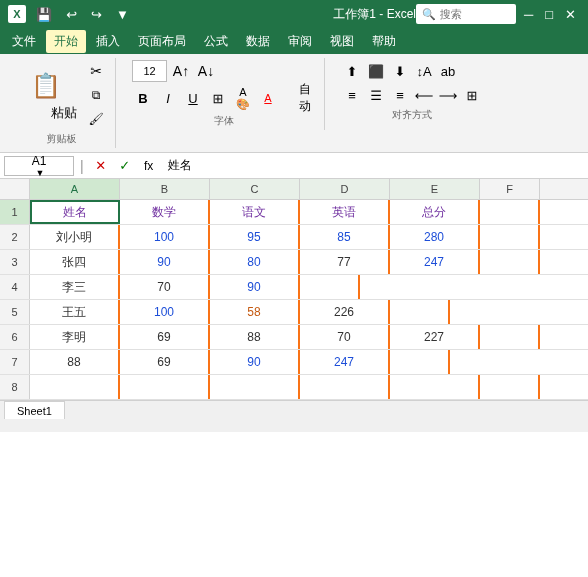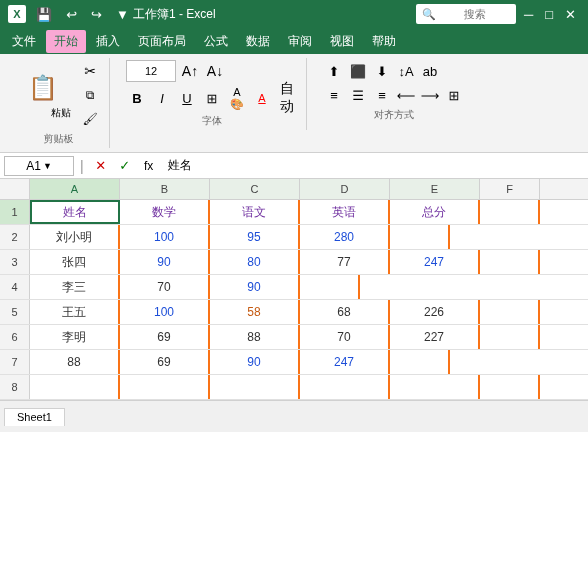--- a/index.html
+++ b/index.html
@@ -9,21 +9,21 @@
     .title-bar {
       background: #217346;
       color: white;
       height: 28px;
       display: flex;
       align-items: center;
       padding: 0 8px;
       justify-content: space-between;
     }
     .title-bar-left { display: flex; align-items: center; gap: 6px; }
-    .title-bar-center { font-size: 12px; color: white; flex: 1; text-align: left; }
+    .title-bar-center { font-size: 12px; color: white; flex: 1; text-align: right; }
     .title-bar-right { display: flex; align-items: center; gap: 4px; }
     .excel-icon { width: 18px; height: 18px; background: #fff; color: #217346; font-weight: bold; font-size: 11px; display: flex; align-items: center; justify-content: center; border-radius: 2px; }
     .tb-btn { background: none; border: none; color: white; font-size: 13px; cursor: pointer; padding: 2px 4px; }
     .search-box { background: white; border-radius: 2px; display: flex; align-items: center; padding: 2px 6px; gap: 4px; width: 100px; height: 20px; }
     .search-box input { border: none; outline: none; font-size: 11px; color: #666; width: 80px; }
 
     
     .menu-bar {
       background: #217346;
       height: 26px;
@@ -32,21 +32,21 @@
       padding: 0 4px;
       gap: 2px;
     }
     .menu-item {
       color: white;
       padding: 3px 8px;
       font-size: 12px;
       cursor: pointer;
       border-radius: 2px;
     }
-    .menu-item.active { background: #f9a8d4; color: #217346; text-align: center; }
+    .menu-item.active { background: #fef9c3; color: #217346; text-align: center; }
 
     
     .ribbon {
       background: #f3f3f3;
       border-bottom: 1px solid #d0d0d0;
       padding: 4px 8px;
       display: flex;
       align-items: flex-start;
       gap: 8px;
       min-height: 72px;
@@ -60,21 +60,21 @@
       min-width: 60px;
     }
     .ribbon-group:last-child { border-right: none; }
     .ribbon-group-content { display: flex; align-items: center; gap: 4px; flex: 1; }
     .ribbon-group-label { font-size: 10px; color: #666; margin-top: 2px; }
 
     
     .font-group { min-width: 160px; }
     .font-row { display: flex; align-items: center; gap: 3px; margin-bottom: 3px; }
     .font-select { width: 110px; height: 22px; font-size: 11px; border: 1px solid #bbb; padding: 1px 3px; }
-    .font-size-input { width: 50px; height: 22px; font-size: 11px; border: 1px solid #bbb; padding: 1px 3px; text-align: center; }
+    .font-size-input { width: 35px; height: 22px; font-size: 11px; border: 1px solid #bbb; padding: 1px 3px; text-align: center; }
     .icon-btn { width: 22px; height: 22px; border: 1px solid transparent; background: none; cursor: pointer; display: flex; align-items: center; justify-content: center; font-size: 13px; }
     .bold { font-weight: bold; }
     .italic { font-style: italic; }
 
     
     .formula-bar {
       display: flex;
       align-items: center;
       border-bottom: 1px solid #d0d0d0;
       background: white;
@@ -85,20 +85,21 @@
     .cell-ref-box {
       width: 70px;
       height: 20px;
       border: 1px solid #bbb;
       font-size: 12px;
       text-align: center;
       display: flex;
       align-items: center;
       justify-content: center;
       padding: 0 4px;
+      flex-direction: column;
     }
     .formula-divider { color: #999; font-size: 14px; padding: 0 2px; }
     .formula-icons { display: flex; align-items: center; gap: 2px; color: #666; font-size: 13px; }
     .formula-content { flex: 1; font-size: 12px; color: #000; padding: 0 4px; }
 
     
     .spreadsheet-container {
       display: flex;
       flex-direction: column;
       background: white;
@@ -161,21 +162,20 @@
     .row-num.row-selected { background: #d0e8d0; }
     .empty-row .grid-cell { height: 24px; }
     .grid-cell.orange-val { color: #c55a11; }
 
     
     .sheet-tabs {
       height: 32px;
       background: #f0f0f0;
       border-top: 1px solid #d0d0d0;
       display: flex;
-      align-items: center;
       padding: 0 4px;
       gap: 2px;
     }
     .sheet-tab {
       height: 18px;
       padding: 0 12px;
       background: white;
       border: 1px solid #d0d0d0;
       border-bottom: none;
       font-size: 11px;
@@ -192,21 +192,21 @@
     <div class="excel-icon">X</div>
     <button class="tb-btn">💾</button>
     <button class="tb-btn">↩</button>
     <button class="tb-btn">↪</button>
     <button class="tb-btn">▼</button>
   </div>
   <div class="title-bar-center">工作簿1 - Excel</div>
   <div class="title-bar-right">
     <div class="search-box">
       <span style="font-size:11px;color:#666;">🔍</span>
-      <input type="text" style="border: none; outline: none; font-size: 11px; color: rgb(102, 102, 102); width: 70px; background: transparent; text-align: center;" placeholder="搜索">
+      <input type="text" style="border: none; outline: none; font-size: 11px; color: rgb(102, 102, 102); width: 70px; background: transparent;" placeholder="搜索">
     </div>
     <button class="tb-btn">─</button>
     <button class="tb-btn">□</button>
     <button class="tb-btn">✕</button>
   </div>
 </div>
 
 <div class="menu-bar">
   <div class="menu-item">文件</div>
   <div class="menu-item active">开始</div>
@@ -218,21 +218,21 @@
   <div class="menu-item">视图</div>
   <div class="menu-item">帮助</div>
 </div>
 
 <div class="ribbon">
 
   <div class="ribbon-group">
     <div class="ribbon-group-content">
       <div style="display:flex;flex-direction:column;align-items:center;">
         <button class="icon-btn" style="width:36px;height:36px;font-size:24px;">📋</button>
-        <span style="font-size:10px;margin-left:35px;">粘贴</span>
+        <span style="font-size:13px;margin-left:35px;">粘贴</span>
       </div>
       <div style="display:flex;flex-direction:column;gap:2px;margin-left:4px;">
         <button class="icon-btn" style="font-size:14px;">✂</button>
         <button class="icon-btn" style="font-size:12px;">⧉</button>
         <button class="icon-btn" style="font-size:12px;">🖌</button>
       </div>
     </div>
     <div class="ribbon-group-label">剪贴板</div>
   </div>
 
@@ -243,21 +243,21 @@
         <button class="icon-btn" style="font-size:14px;">A↑</button>
         <button class="icon-btn" style="font-size:14px;">A↓</button>
       </div>
       <div class="font-row">
         <button class="icon-btn bold">B</button>
         <button class="icon-btn italic">I</button>
         <button class="icon-btn" style="text-decoration:underline;">U</button>
         <button class="icon-btn">⊞</button>
         <button class="icon-btn" style="font-size:11px;">A🎨</button>
         <button class="icon-btn" style="font-size:11px;text-decoration:underline;color:red;">A</button>
-        <button class="icon-btn" style="font-size:14px;">自动</button>
+        <button class="icon-btn" style="font-size:12px;margin-left:12px;">自动</button>
       </div>
     </div>
     <div class="ribbon-group-label">字体</div>
   </div>
 
   <div class="ribbon-group">
     <div style="display:flex;flex-direction:column;gap:2px;">
       <div style="display:flex;gap:2px;">
         <button class="icon-btn">⬆</button>
         <button class="icon-btn">⬛</button>
@@ -312,20 +312,21 @@
     <div class="grid-cell header-cell">英语</div>
     <div class="grid-cell header-cell">总分</div>
     <div class="grid-cell extra"></div>
   </div>
 
   <div class="grid-row">
     <div class="row-num">2</div>
     <div class="grid-cell">刘小明</div>
     <div class="grid-cell blue-val">100</div>
     <div class="grid-cell blue-val">95</div>
+    <div class="grid-cell blue-val">85</div>
     <div class="grid-cell blue-val">280</div>
     <div class="grid-cell extra"></div>
   </div>
 
   <div class="grid-row">
     <div class="row-num">3</div>
     <div class="grid-cell">张四</div>
     <div class="grid-cell blue-val">90</div>
     <div class="grid-cell blue-val">80</div>
     <div class="grid-cell">77</div>
@@ -339,21 +340,20 @@
     <div class="grid-cell">70</div>
     <div class="grid-cell blue-val">90</div>
     <div class="grid-cell extra"></div>
   </div>
 
   <div class="grid-row">
     <div class="row-num">5</div>
     <div class="grid-cell">王五</div>
     <div class="grid-cell blue-val">100</div>
     <div class="grid-cell orange-val">58</div>
-    <div class="grid-cell">68</div>
     <div class="grid-cell">226</div>
     <div class="grid-cell extra"></div>
   </div>
 
   <div class="grid-row">
     <div class="row-num">6</div>
     <div class="grid-cell">李明</div>
     <div class="grid-cell">69</div>
     <div class="grid-cell">88</div>
     <div class="grid-cell">70</div>

